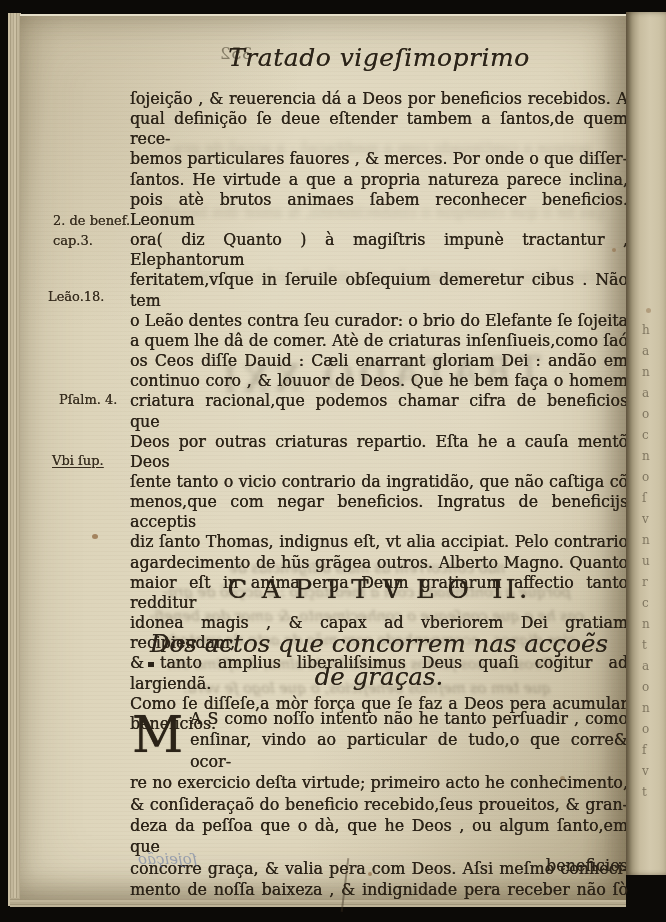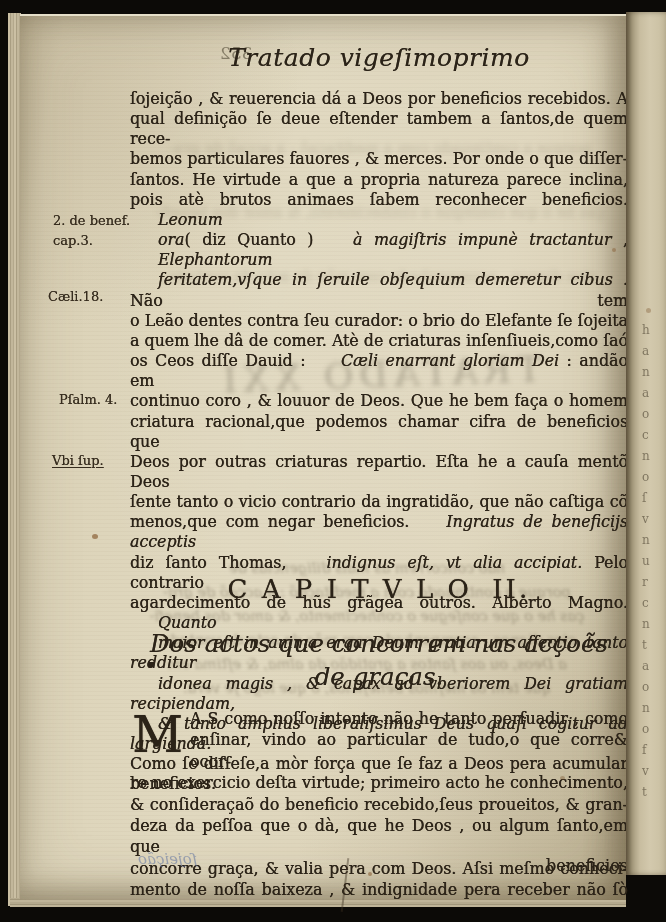--- a/index.html
+++ b/index.html
@@ -40,21 +40,21 @@
   .ghost-num{position:absolute;left:200px;top:27px;font-size:17px;color:rgba(105,98,78,.75);
     transform:scaleX(-1);filter:blur(.4px);}
   
   .col{position:absolute;left:110px;width:498px;color:#2b2318;}
   .p1{top:73px;font-size:15.8px;line-height:20.15px;}
   .p2{top:692px;font-size:15.9px;line-height:21.4px;}
   .tline{text-align:justify;text-align-last:justify;white-space:normal;
     text-shadow:0 0 .6px rgba(43,33,20,.85), .4px .3px 0 rgba(43,33,20,.3);}
   .tline.last{text-align-last:left;}
   .tline.ind{padding-left:60px;}
-  .it{font-style:italic;margin-left:28px;}
+  .it{}
   .dcap{position:absolute;left:112px;top:694px;font-size:50px;line-height:1;color:#2b2318;
     text-shadow:0 0 .7px rgba(43,33,20,.9);}
   .catch{top:840px;text-align:right;font-size:16px;
     text-shadow:0 0 .6px rgba(43,33,20,.85);}
   
   .chap{top:558px;text-align:center;font-size:26px;color:#2b2318;
     text-shadow:0 0 .7px rgba(43,33,20,.85);}
   .chw{letter-spacing:.55em;}
   .chn{letter-spacing:.12em;margin-left:.35em;}
   .subt{top:611px;text-align:center;font-style:italic;font-size:24.5px;line-height:33px;
@@ -113,21 +113,21 @@
       </div>
 
     <span class="ghost-num">352</span>
     <div class="rhead">Tratado vigeſimoprimo</div>
 
     <div class="note n1">
       <div class="nline">2. de benef.</div>
       <div class="nline">cap.3.</div>
     </div>
     <div class="note n2">
-      <div class="nline">Cæli.18.</div>
+      <div class="nline">Leão.18.</div>
     </div>
     <div class="note n3">
       <div class="nline">Pſalm. 4.</div>
     </div>
     <div class="note n4">
       <div class="nline">Vbi ſup.</div>
     </div>
 
     <div class="col p1" id="p1">
         <div class="tline"><span>ſojeição , &amp; reuerencia dá a Deos por beneficios recebidos. A</span></div>

